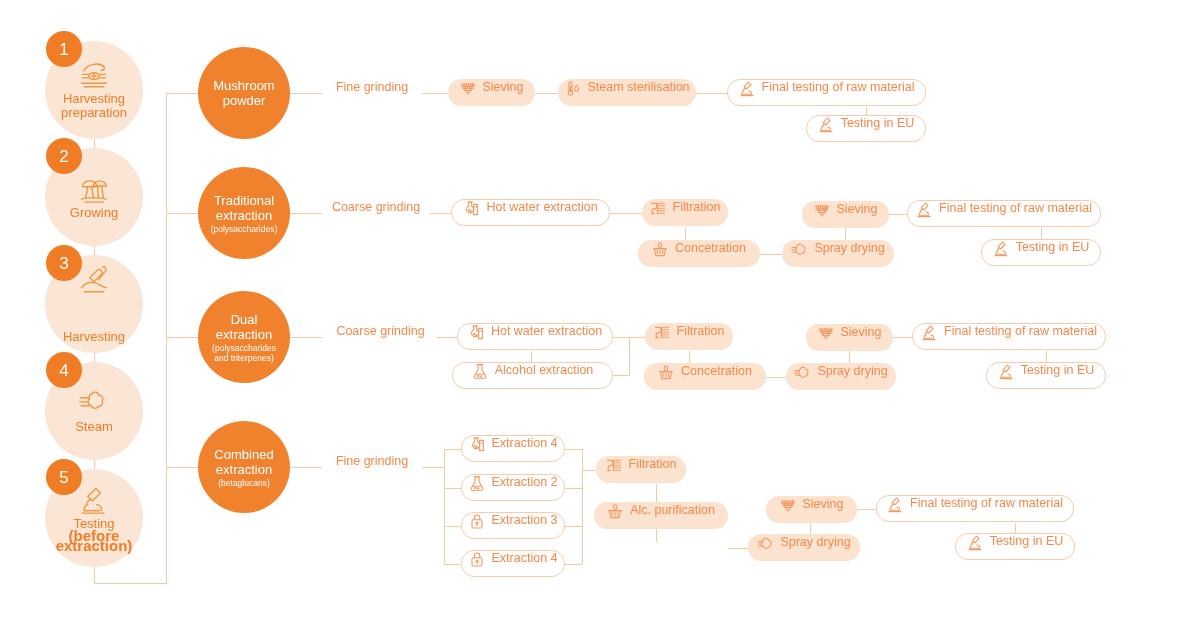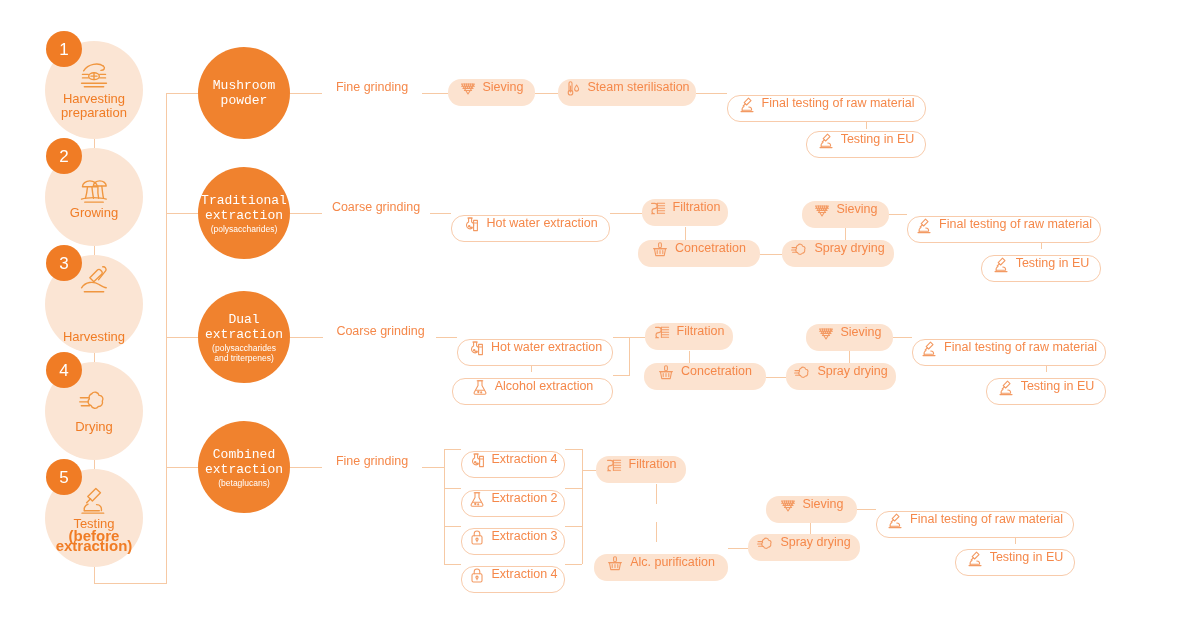--- a/index.html
+++ b/index.html
@@ -29,32 +29,32 @@
     background:#f07c25;color:#ffffff;display:flex;align-items:center;
     justify-content:center;font-size:17px;line-height:17px;font-weight:400;
   }
 
   
   .product-circle{
     position:absolute;width:92px;height:92px;border-radius:50%;
     background:#f0822e;display:flex;flex-direction:column;
     align-items:center;justify-content:center;text-align:center;color:#fff;
   }
-  .product-circle .pc-label{font-size:13px;line-height:15px;font-family:Liberation Mono, monospace;}
+  .product-circle .pc-label{font-size:13px;line-height:15px;}
   .product-circle .pc-sub{font-size:8.5px;line-height:10px;margin-top:1px;}
 
   
   .node{
     position:absolute;box-sizing:border-box;border-radius:13px;
     display:flex;align-items:flex-start;justify-content:center;gap:7px;
     color:#f5884a;font-size:12.5px;line-height:14px;white-space:nowrap;
     padding:0 13px;height:27px;
   }
   .node.fill{background:#fce3d0;border:1px solid transparent;}
-  .node.outline{background:#ffffff;border:1px solid #f8cbab;margin-top:16px;}
+  .node.outline{background:#ffffff;border:1px solid #f8cbab;}
   .node.plain{background:#ffffff;border:1px solid transparent;}
   .node .nic{width:16px;height:17px;flex:0 0 16px;display:block;}
   .node .nlabel{display:block;}
 </style>
 </head>
 <body>
 
 <div id="stage">
 
   <svg width="0" height="0" style="position:absolute" aria-hidden="true">
@@ -276,21 +276,21 @@
     <div class="sc-label"><span>Harvesting</span></div>
   </div>
   <div class="badge" style="left:46px;top:245px;">
       <span>3</span>
     </div>
 
   <div class="stage-circle" style="left:45px;top:362px;">
     <svg class="stage-icon" viewBox="0 0 26 26">
         <use href="#ic-air"></use>
       </svg>
-    <div class="sc-label"><span>Drying</span></div>
+    <div class="sc-label"><span>Steam</span></div>
   </div>
   <div class="badge" style="left:46px;top:352px;">
       <span>4</span>
     </div>
 
   <div class="stage-circle" style="left:45px;top:469px;">
     <svg class="stage-icon" viewBox="0 0 26 26">
         <use href="#ic-microscope-big"></use>
       </svg>
     <div class="sc-label"><span>Testing</span></div>
@@ -483,21 +483,21 @@
         <use href="#ic-lock"></use>
       </svg>
     <span class="nlabel">Extraction 4</span>
   </div>
   <div class="node fill" style="left:596px;top:456px;width:90px;">
     <svg class="nic" viewBox="0 0 16 17">
         <use href="#ic-filter"></use>
       </svg>
     <span class="nlabel">Filtration</span>
   </div>
-  <div class="node fill" style="left:594px;top:554px;width:134px;">
+  <div class="node fill" style="left:594px;top:502px;width:134px;">
     <svg class="nic" viewBox="0 0 16 17">
         <use href="#ic-evaporator"></use>
       </svg>
     <span class="nlabel">Alc. purification</span>
   </div>
   <div class="node fill" style="left:748px;top:534px;width:112px;">
     <svg class="nic" viewBox="0 0 16 17">
         <use href="#ic-spray"></use>
       </svg>
     <span class="nlabel">Spray drying</span>

